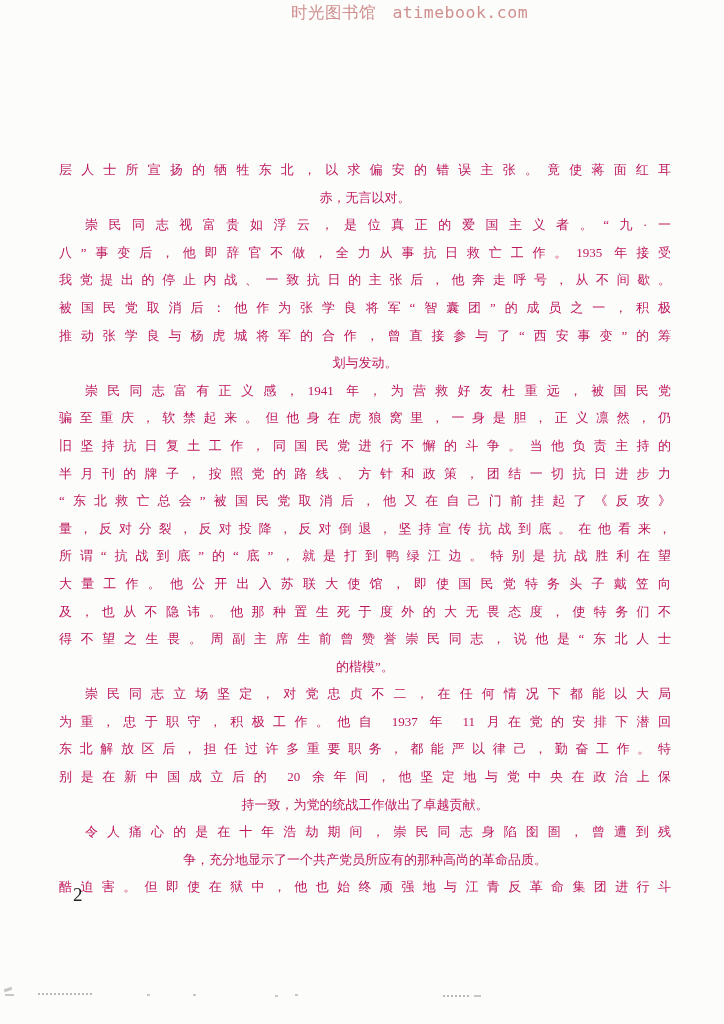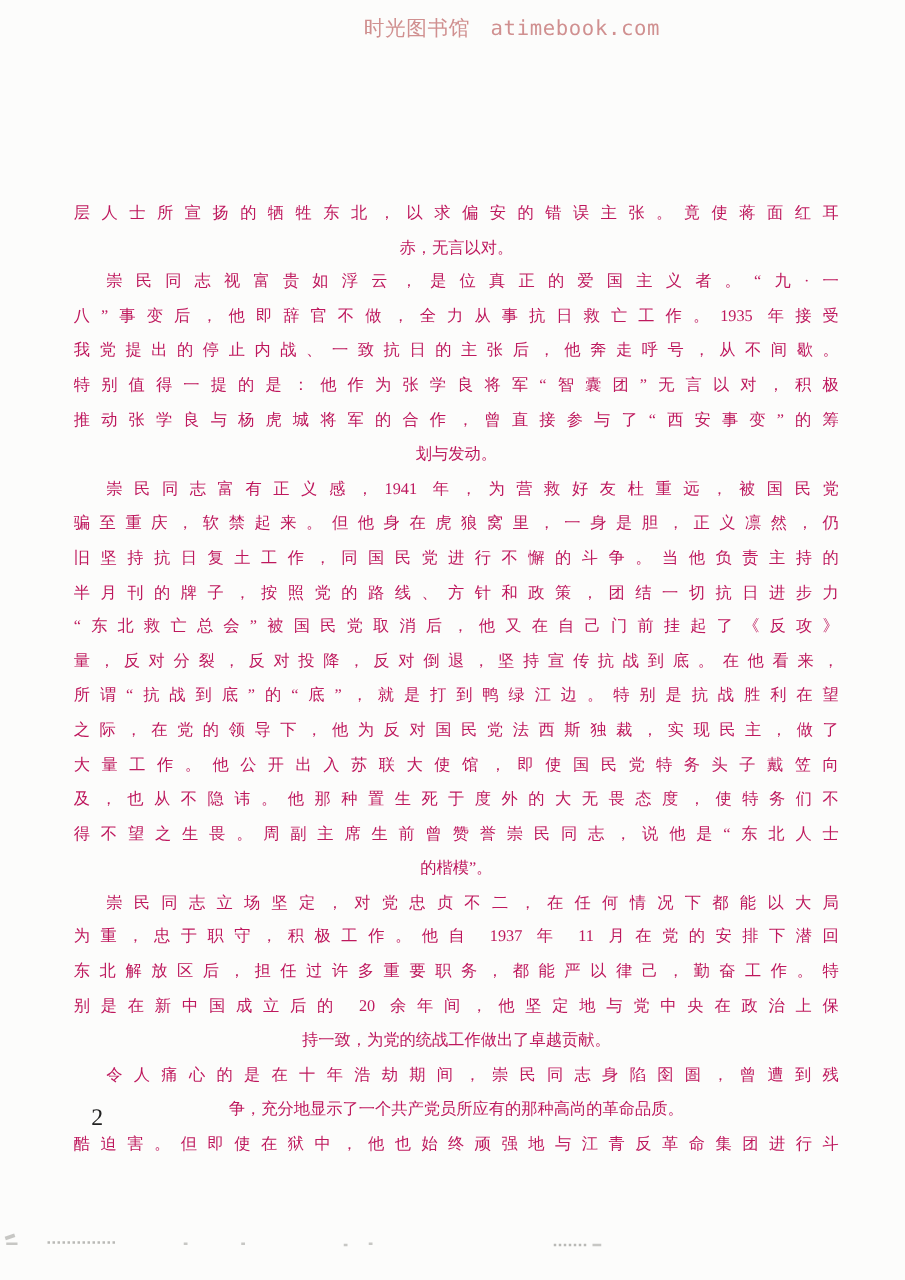--- a/index.html
+++ b/index.html
@@ -10,21 +10,21 @@
     width: 724px;
     height: 1024px;
     background: #fcfcfb;
     overflow: hidden;
     font-family: "Liberation Serif", "DejaVu Serif", serif;
   }
 
   .watermark {
     position: absolute;
     left: 291px;
-    top: 13px;
+    top: 3px;
     font-family: "DejaVu Sans Mono", "Liberation Mono", monospace;
     font-size: 16.5px;
     line-height: 20px;
     letter-spacing: 0.5px;
     word-spacing: 6px;
     color: #d09090;
     user-select: none;
   }
 
   .text-block {
@@ -72,31 +72,30 @@
 <div class="page">
 
   <div class="watermark" style="color: rgb(208, 144, 144);">时光图书馆 atimebook.com</div>
 
   <div class="text-block">
       <div class="line full">层人士所宣扬的牺牲东北，以求偏安的错误主张。竟使蒋面红耳</div>
       <div class="line end">赤，无言以对。</div>
       <div class="line full indent">崇民同志视富贵如浮云，是位真正的爱国主义者。“九·一</div>
       <div class="line full">八”事变后，他即辞官不做，全力从事抗日救亡工作。1935 年接受</div>
       <div class="line full">我党提出的停止内战、一致抗日的主张后，他奔走呼号，从不间歇。</div>
-      <div class="line full">特别值得一提的是：他作为张学良将军“智囊团”无言以对，积极</div>
+      <div class="line full">被国民党取消后：他作为张学良将军“智囊团”的成员之一，积极</div>
       <div class="line full">推动张学良与杨虎城将军的合作，曾直接参与了“西安事变”的筹</div>
       <div class="line end">划与发动。</div>
       <div class="line full indent">崇民同志富有正义感，1941 年，为营救好友杜重远，被国民党</div>
       <div class="line full">骗至重庆，软禁起来。但他身在虎狼窝里，一身是胆，正义凛然，仍</div>
       <div class="line full">旧坚持抗日复土工作，同国民党进行不懈的斗争。当他负责主持的</div>
       <div class="line full">半月刊的牌子，按照党的路线、方针和政策，团结一切抗日进步力</div>
       <div class="line full">“东北救亡总会”被国民党取消后，他又在自己门前挂起了《反攻》</div>
       <div class="line full">量，反对分裂，反对投降，反对倒退，坚持宣传抗战到底。在他看来，</div>
       <div class="line full">所谓“抗战到底”的“底”，就是打到鸭绿江边。特别是抗战胜利在望</div>
-      <div class="line full">之际，在党的领导下，他为反对国民党法西斯独裁，实现民主，做了</div>
       <div class="line full">大量工作。他公开出入苏联大使馆，即使国民党特务头子戴笠向</div>
       <div class="line full">及，也从不隐讳。他那种置生死于度外的大无畏态度，使特务们不</div>
       <div class="line full">得不望之生畏。周副主席生前曾赞誉崇民同志，说他是“东北人士</div>
       <div class="line end">的楷模”。</div>
       <div class="line full indent">崇民同志立场坚定，对党忠贞不二，在任何情况下都能以大局</div>
       <div class="line full">为重，忠于职守，积极工作。他自 1937 年 11 月在党的安排下潜回</div>
       <div class="line full">东北解放区后，担任过许多重要职务，都能严以律己，勤奋工作。特</div>
       <div class="line full">别是在新中国成立后的 20 余年间，他坚定地与党中央在政治上保</div>
       <div class="line end">持一致，为党的统战工作做出了卓越贡献。</div>
       <div class="line full indent">令人痛心的是在十年浩劫期间，崇民同志身陷囹圄，曾遭到残</div>

